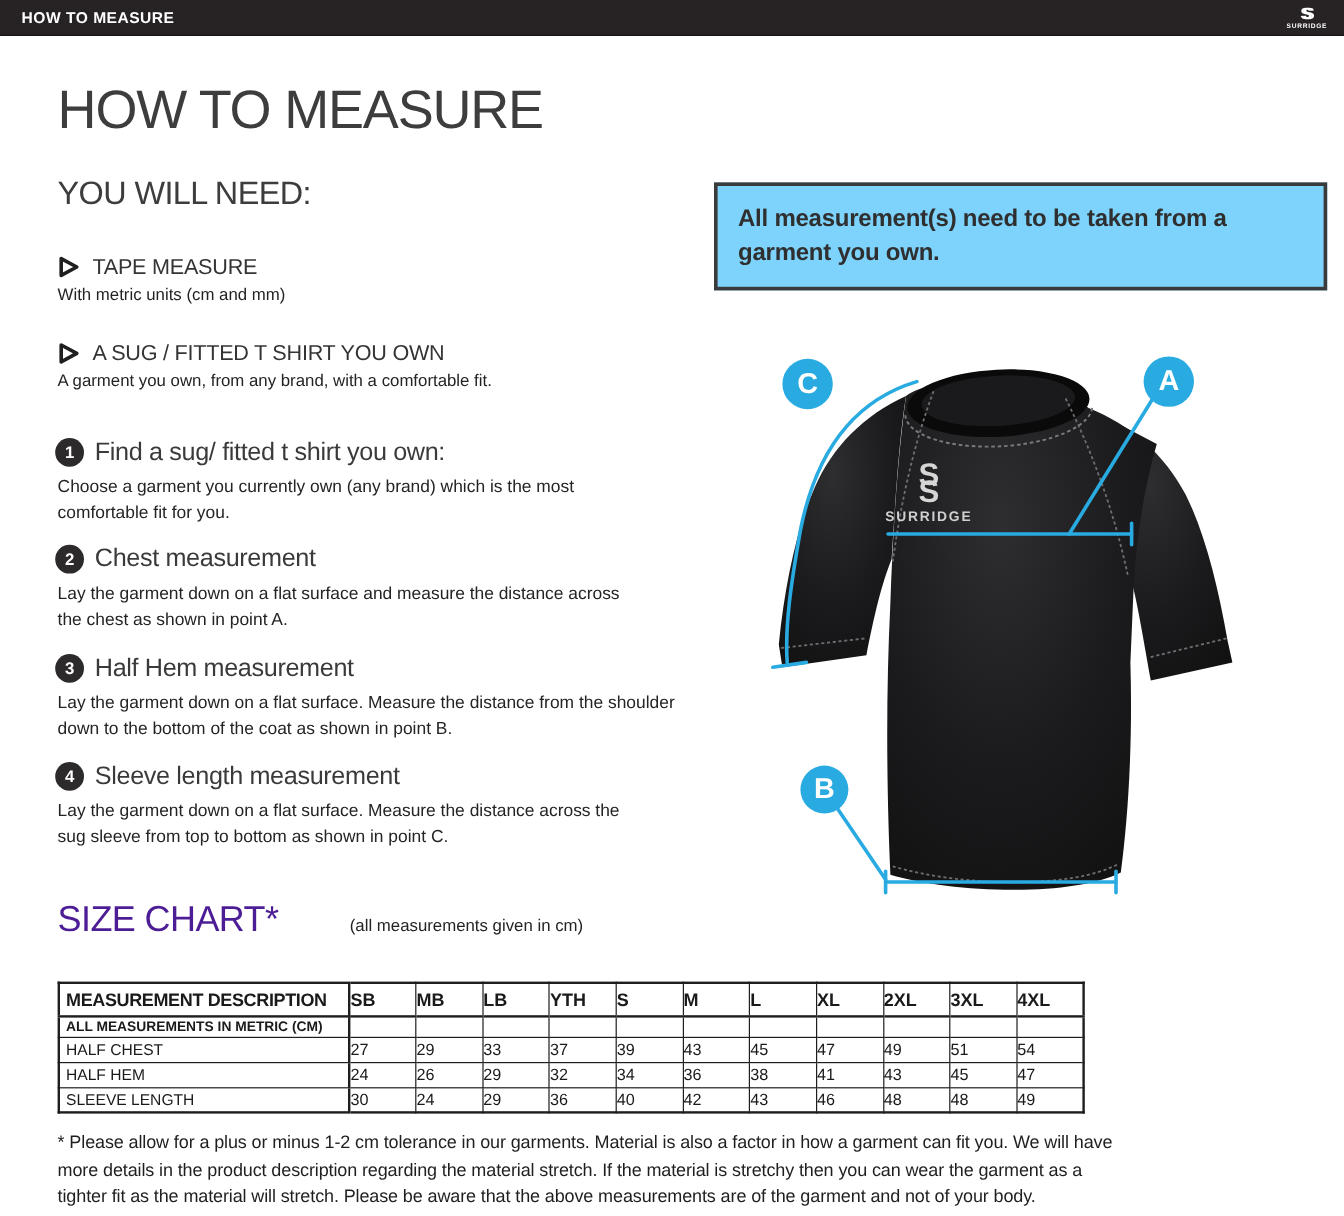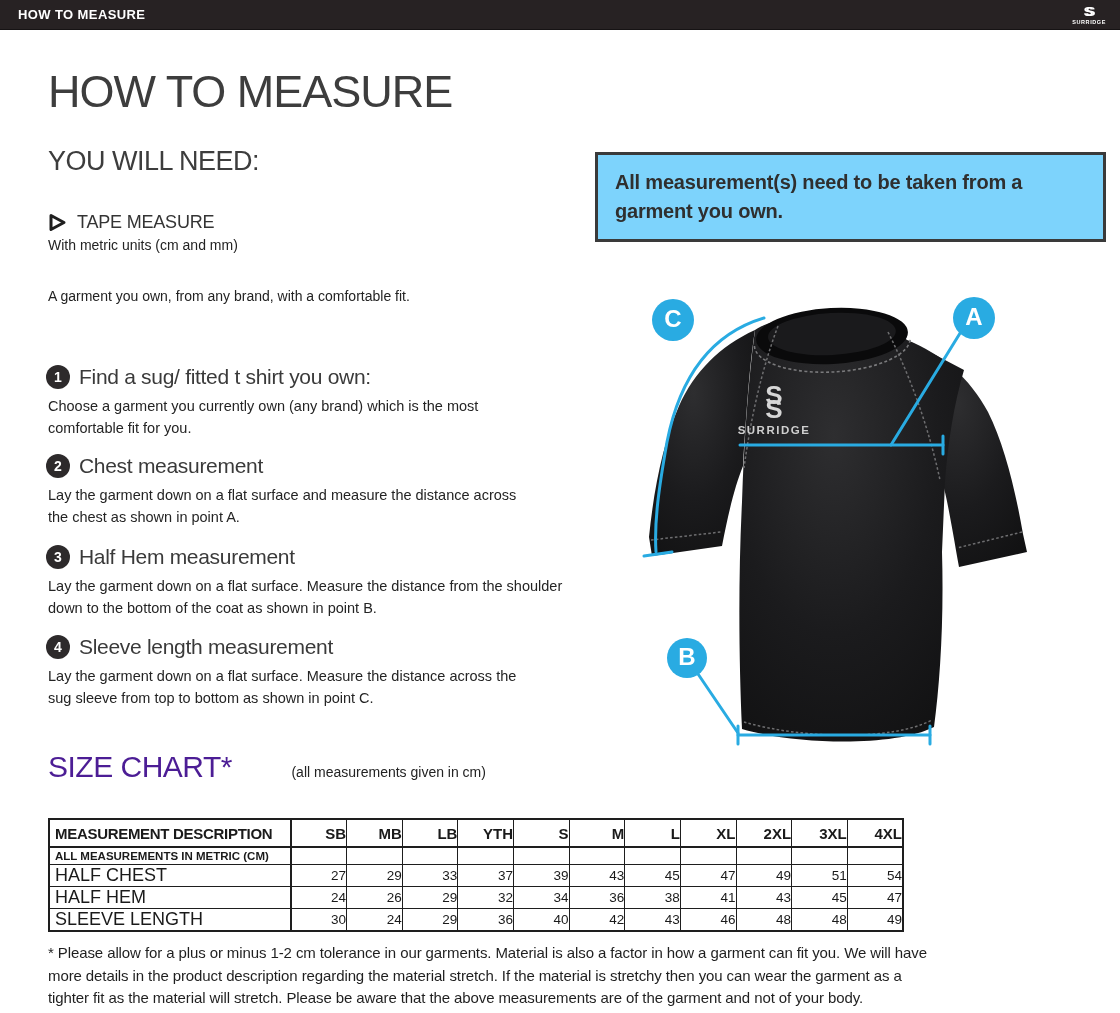--- a/index.html
+++ b/index.html
@@ -56,27 +56,27 @@
   .size-chart-head { position:absolute; left:48px; top:750px; white-space:nowrap; }
   .size-chart-title { display:inline-block; font-size:30px; color:#4c1d95; letter-spacing:-.5px; }
   .size-chart-sub { display:inline-block; font-size:14px; color:#232323; margin-left:55px; }
 
   table.size-table {
     position:absolute; left:48px; top:818px; width:856px;
     border-collapse:collapse; table-layout:fixed;
     border:2px solid #1e1e1e;
   }
   table.size-table col.c0 { width:242px; }
-  table.size-table td, table.size-table th { border:1px solid #1e1e1e; text-align:right; padding:0; }
+  table.size-table td, table.size-table th { border:1px solid #1e1e1e; text-align:left; padding:0; }
   table.size-table thead th { font-size:15px; font-weight:bold; color:#1a1a1a; height:28px; border-bottom:2px solid #1e1e1e; }
   table.size-table thead th:first-child { text-align:left; padding-left:5px; border-right:2px solid #1e1e1e; letter-spacing:-.3px; }
   table.size-table td:first-child { text-align:left; padding-left:5px; border-right:2px solid #1e1e1e; }
   tr.metric-row td { height:17px; font-size:11.5px; font-weight:bold; color:#1a1a1a; }
   tr.data-row td { height:21px; font-size:13.5px; color:#1a1a1a; }
-  tr.data-row td:first-child { font-size:18px; }
+  tr.data-row td:first-child { font-size:13px; }
 
   .footnote {
     position:absolute; left:48px; top:942px; width:1045px;
     font-size:15px; color:#1f1f1f; line-height:1.5; white-space:pre-line; letter-spacing:-.1px;
   }
 </style>
 </head>
 <body>
 
 <div class="topbar">
@@ -94,20 +94,26 @@
   <div class="row">
     <svg class="tri" viewBox="0 0 19 19">
       <polygon points="3,2.5 16,9.5 3,16.5" fill="none" stroke="#1f1f1f" stroke-width="3" stroke-linejoin="round"></polygon>
     </svg>
     <span class="need-title">TAPE MEASURE</span>
   </div>
   <div class="need-sub">With metric units (cm and mm)</div>
 </div>
 
 <div class="need-item" style="top:284px;">
+  <div class="row">
+    <svg class="tri" viewBox="0 0 19 19">
+      <polygon points="3,2.5 16,9.5 3,16.5" fill="none" stroke="#1f1f1f" stroke-width="3" stroke-linejoin="round"></polygon>
+    </svg>
+    <span class="need-title">A SUG / FITTED T SHIRT YOU OWN</span>
+  </div>
   <div class="need-sub">A garment you own, from any brand, with a comfortable fit.</div>
 </div>
 
 <div class="step" style="top:365px;">
   <div class="row">
     <span class="step-num">1</span>
     <span class="step-title">Find a sug/ fitted t shirt you own:</span>
   </div>
   <div class="step-body">Choose a garment you currently own (any brand) which is the most
 comfortable fit for you.</div>

